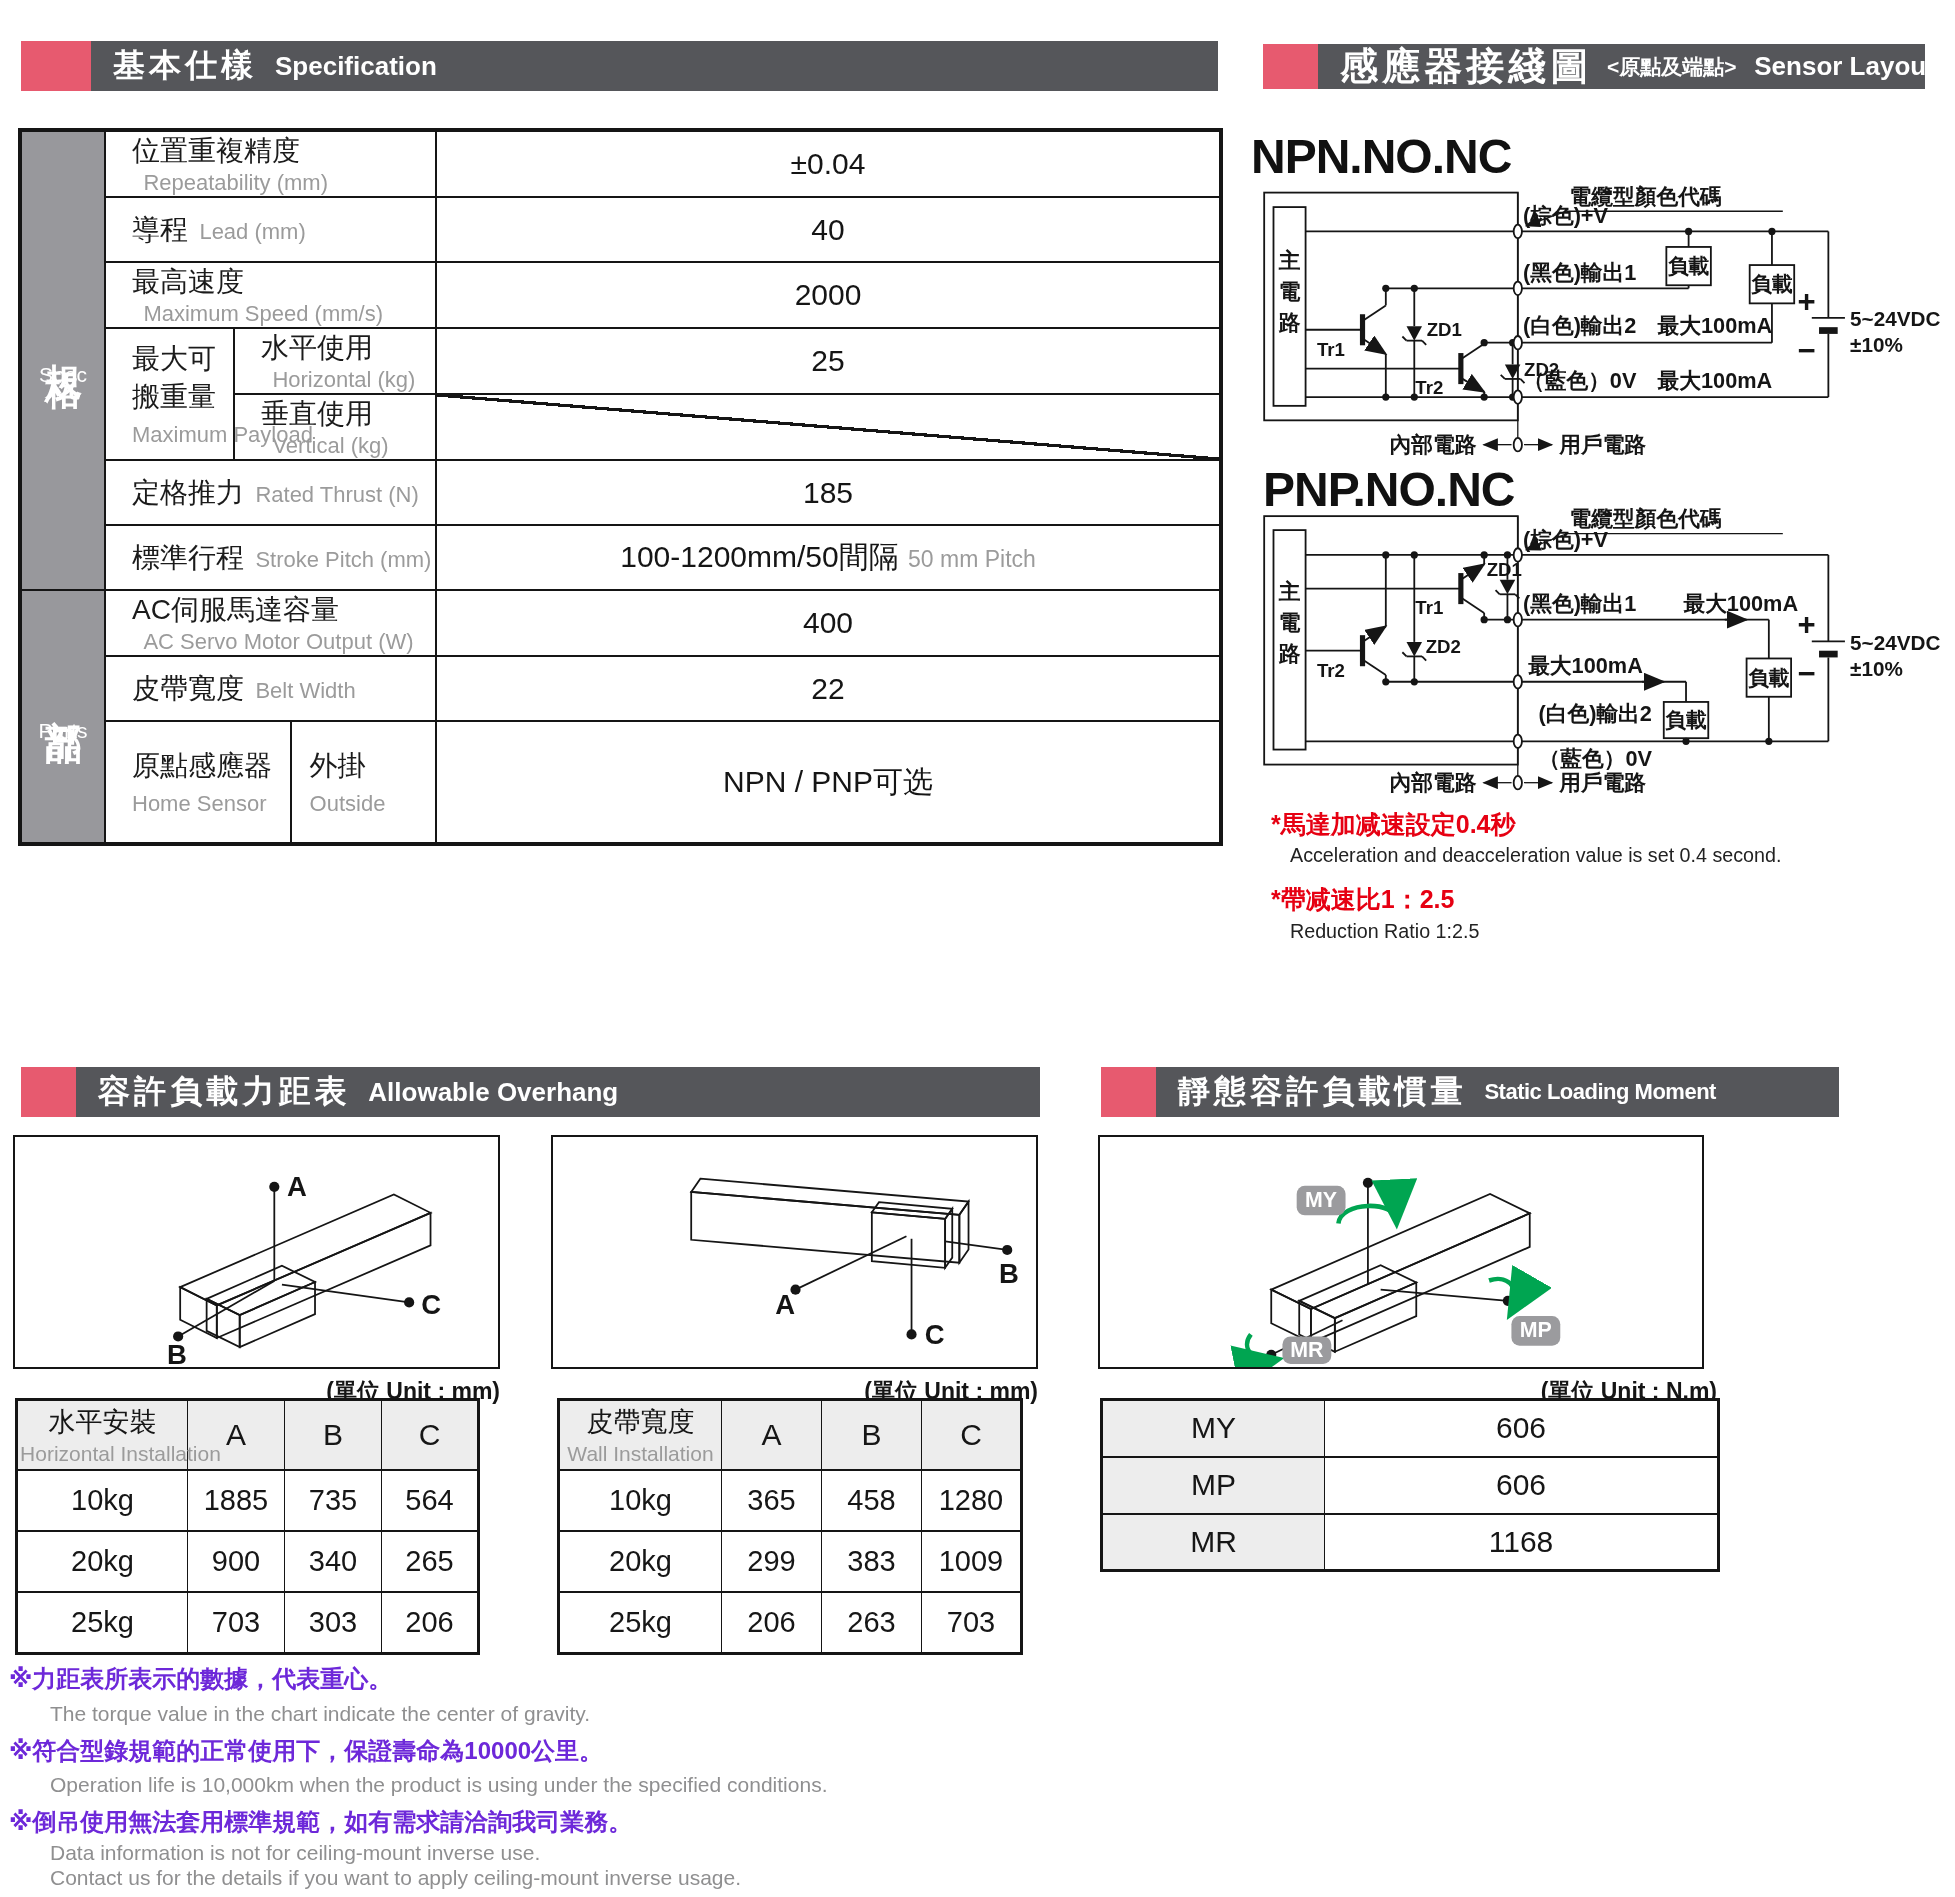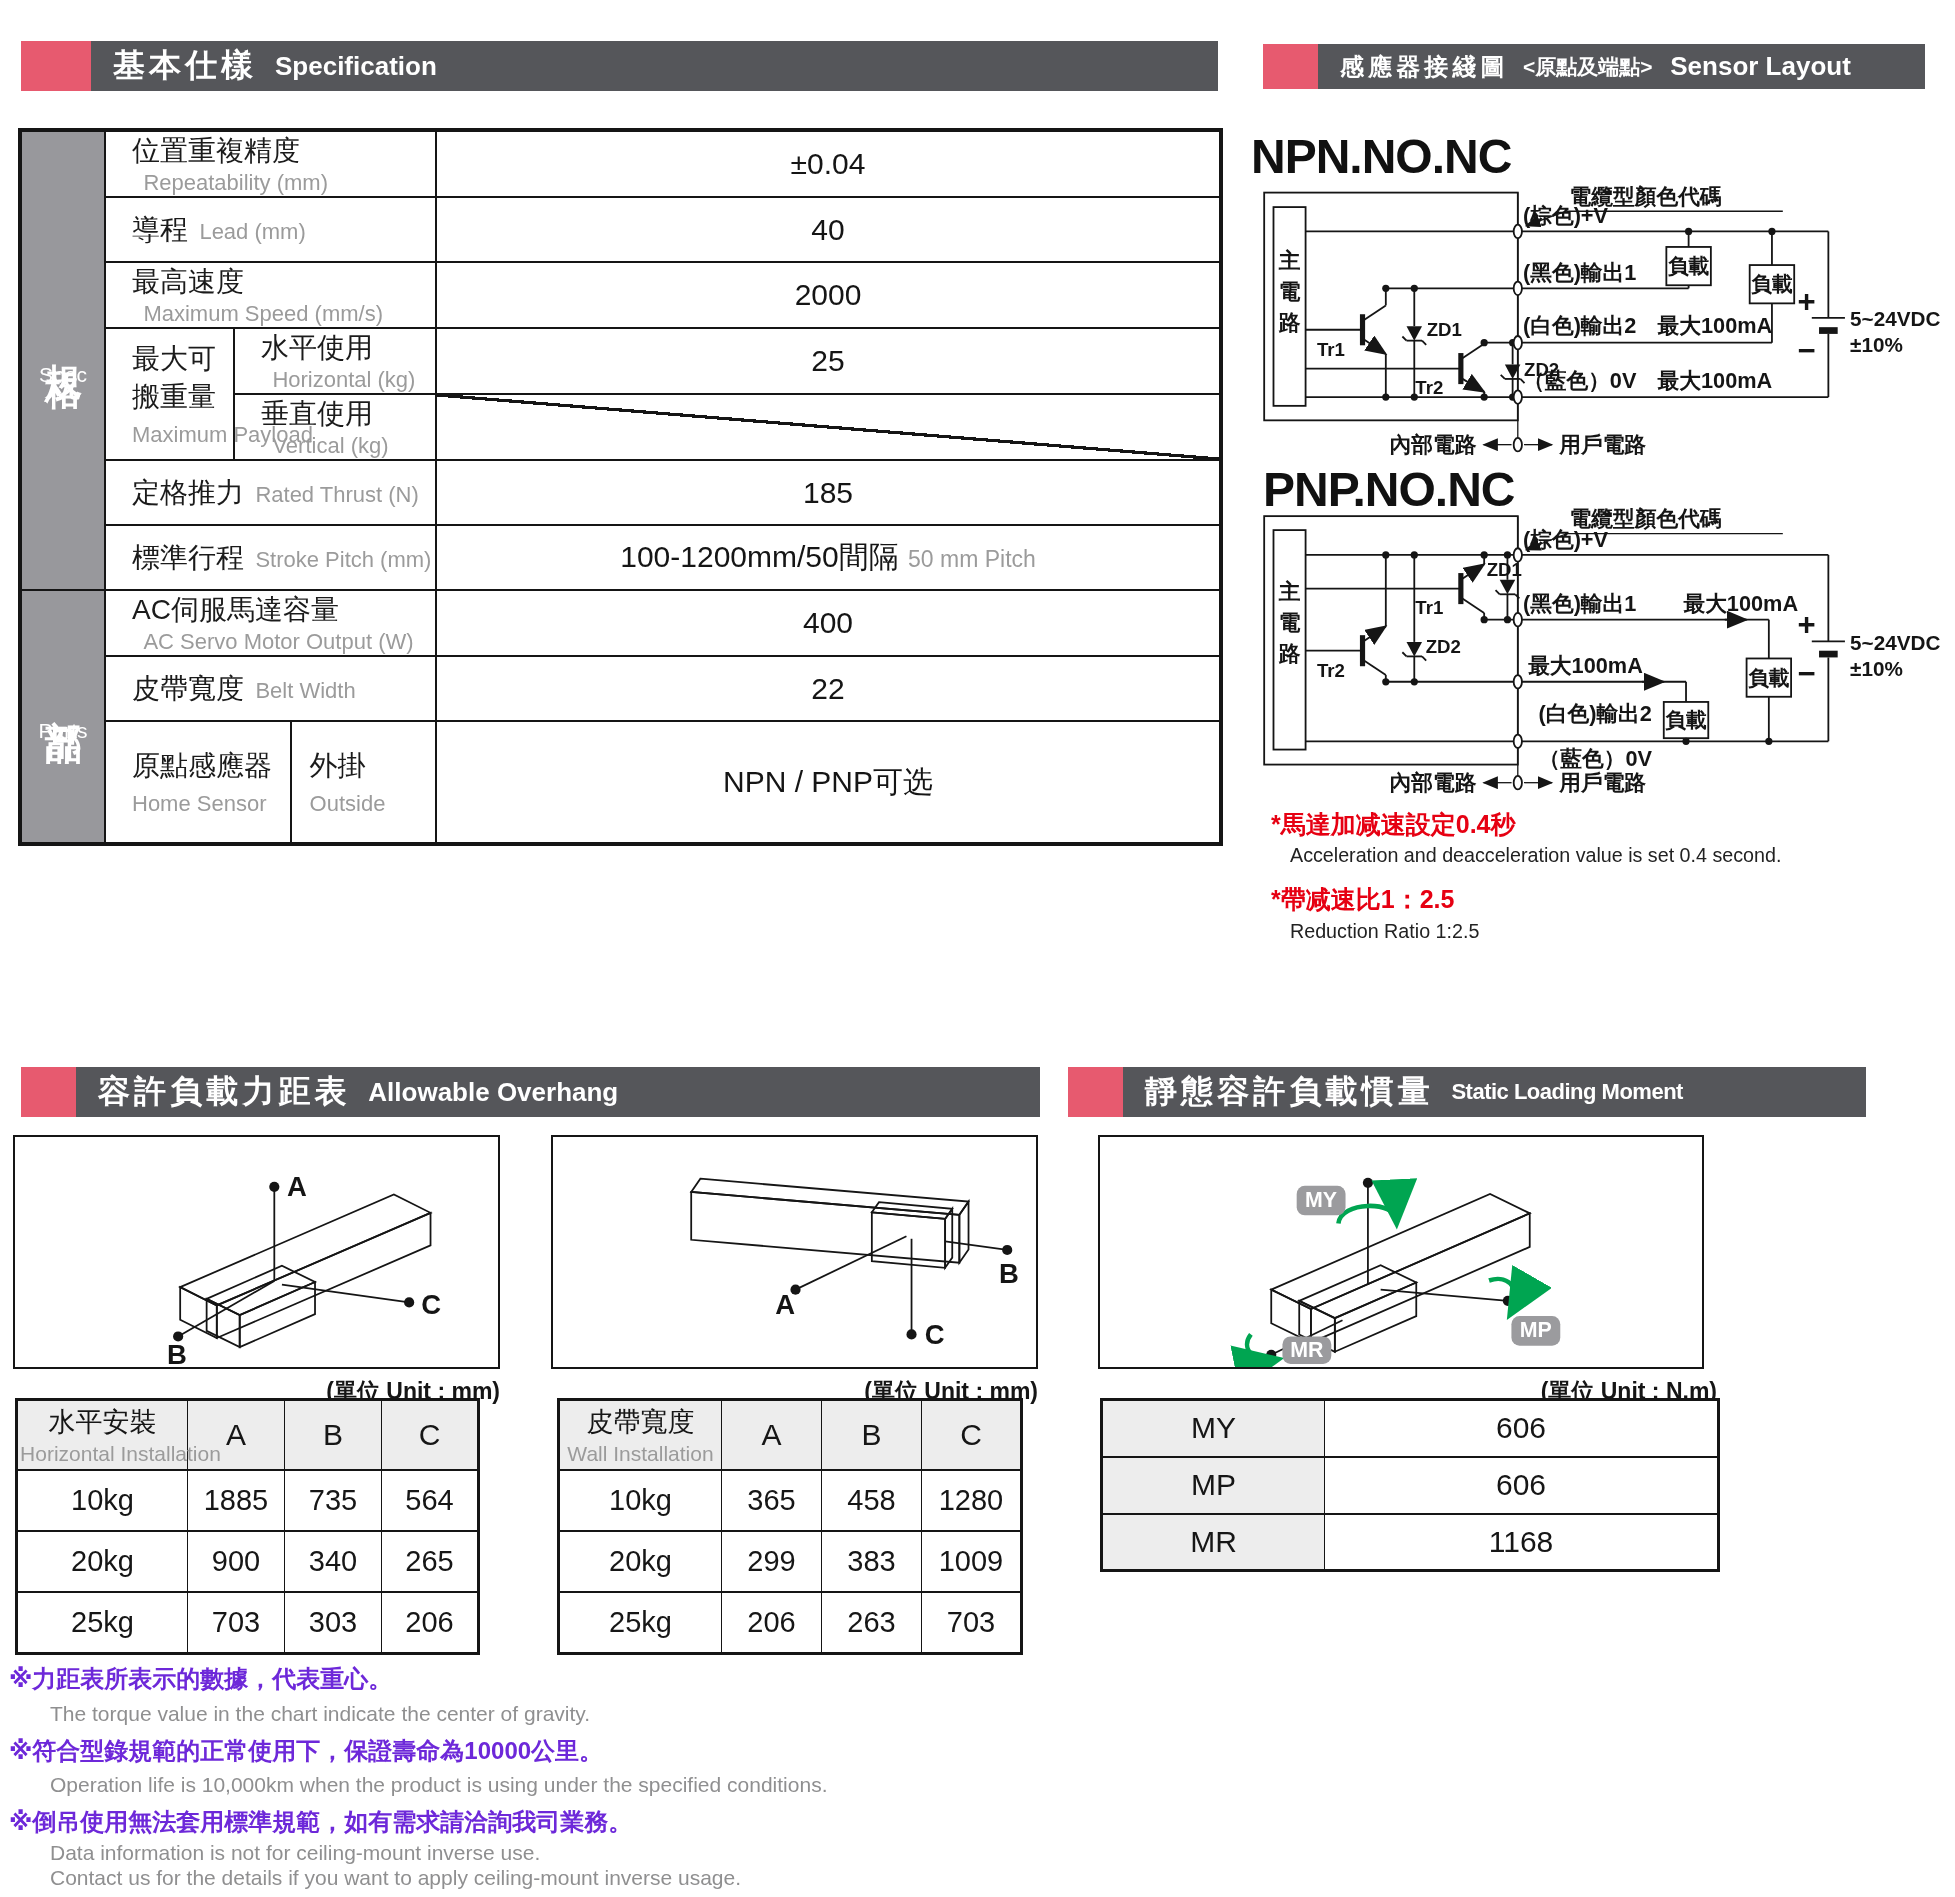--- a/index.html
+++ b/index.html
@@ -167,21 +167,21 @@
         <span class="zh">外掛</span>
             <span class="en">Outside</span>
       </td>
       <td class="val">NPN / PNP可选</td>
     </tr>
   </tbody>
     </table>
 
   <div class="hbar small" style="left:1263px;top:44px;width:662px;height:45px">
     <span class="accent"></span>
-    <span class="zh" style="font-size:24px">感應器接綫圖</span>
+    <span class="zh" style="font-size:38px">感應器接綫圖</span>
     <span class="sub">&lt;原點及端點&gt;</span>
     <span class="en">Sensor Layout</span>
   </div>
 
   <div class="bigtitle" style="left:1251px;top:129px">NPN.NO.NC</div>
 
   <svg style="position:absolute;left:1259px;top:182px" width="691" height="280" viewBox="0 0 1335 540">
     <defs>
         <marker id="ah1" markerWidth="14" markerHeight="12" refX="11" refY="5" orient="auto">
           <path d="M0,0 L12,5 L0,10 Z" fill="#151515"></path>
@@ -534,21 +534,21 @@
     </tr>
     <tr style="height:61px">
       <td>25kg</td>
           <td>206</td>
           <td>263</td>
           <td>703</td>
     </tr>
   </tbody>
     </table>
 
-  <div class="hbar small" style="left:1068px;top:1067px;width:798px">
+  <div class="hbar small" style="left:1101px;top:1067px;width:738px">
     <span class="accent"></span>
     <span class="zh">靜態容許負載慣量</span>
     <span class="en" style="font-size:22px;letter-spacing:-0.5px">Static Loading Moment</span>
   </div>
 
   <svg class="diagbox" style="left:1098px;top:1135px" width="606" height="234" viewBox="0 0 1170 452">
     <defs>
         <marker id="gah" markerWidth="13" markerHeight="12" refX="9" refY="5" orient="auto">
           <path d="M0,0 L11,5 L0,10 Z" fill="#00a551"></path>
         </marker>

